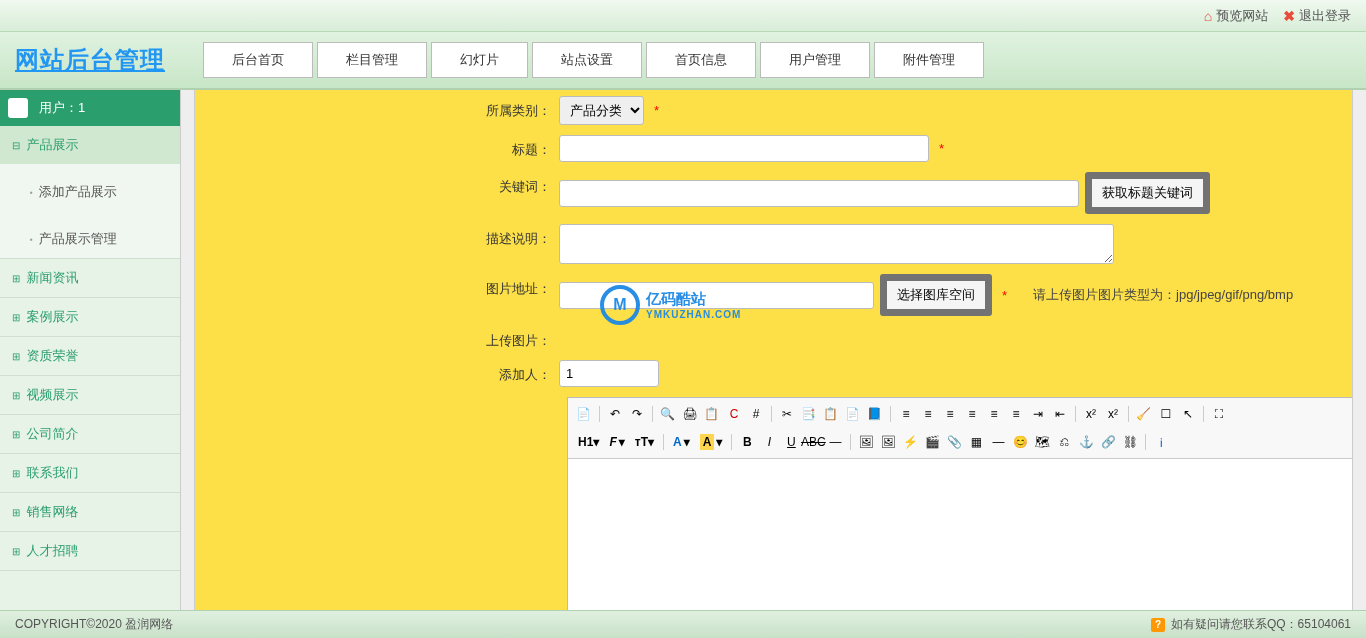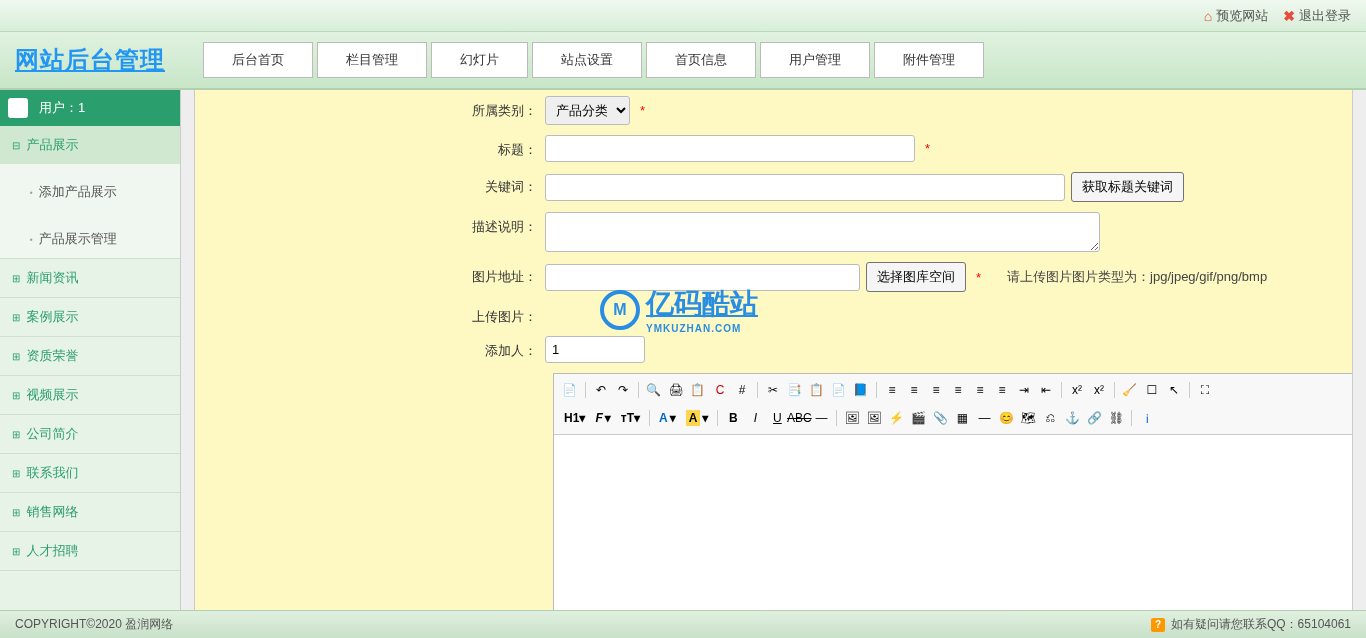--- a/index.html
+++ b/index.html
@@ -29,54 +29,54 @@
 .avatar { width: 20px; height: 20px; background: #fff; border-radius: 3px; display: inline-block; }
 .menu-group { border-bottom: 1px solid #d0e0d0; }
 .menu-title { padding: 10px 12px; color: #2b9e6d; cursor: pointer; display: flex; align-items: center; gap: 6px; }
 .menu-title .box-icon { font-size: 10px; color: #2b9e6d; }
 .menu-title.active { background: #d0e8d0; }
 .submenu { background: #f0f7f0; }
 .submenu-item { padding: 19px 12px 10px 30px; color: #555; cursor: pointer; display: flex; align-items: center; gap: 6px; }
 .submenu-item::before { content: "▪"; color: #999; font-size: 8px; }
 
 
-.content { flex: 1; background: #fef9c3; overflow: auto; padding: 0 10px; }
+.content { flex: 1; background: #fde047; overflow: auto; padding: 0 24px; }
 .scroll-right { width: 14px; background: #eee; border-left: 1px solid #ccc; }
 .form-row { display: flex; align-items: flex-start; margin-bottom: 10px; }
 .form-label { width: 340px; text-align: right; padding-right: 8px; color: #333; padding-top: 6px; }
 .form-field { flex: 1; display: flex; align-items: center; gap: 6px; }
 .form-field input[type=text], .form-field select, .form-field textarea { border: 1px solid #bbb; border-radius: 3px; padding: 5px 6px; font-size: 13px; }
 .sel { width: 85px; }
 .inp-md { width: 370px; }
 .inp-lg { width: 520px; }
 .inp-sm { width: 100px; }
 .ta { width: 555px; height: 40px; resize: both; }
 .req { color: red; margin-left: 4px; }
-.btn { border: 1px solid #737373; background: #f5f5f5; padding: 5px 10px; border-radius: 3px; cursor: pointer; font-size: 13px; }
+.btn { border: 7px solid #737373; background: #f5f5f5; padding: 5px 10px; border-radius: 3px; cursor: pointer; font-size: 13px; }
 .file-btn { background: #e8e8e8; border: 1px solid #999; padding: 4px 8px; }
 .file-box { border: 1px solid #bbb; border-radius: 3px; padding: 3px; display: inline-flex; align-items: center; width: 270px; }
 .file-text { margin-left: 6px; color: #444; }
 .extra-box { border: 1px solid #bbb; border-radius: 3px; width: 220px; height: 30px; margin-left: 6px; }
 .hint { color: #444; margin-left: 20px; }
 
 
 .editor-wrap { margin-left: 348px; border: 1px solid #bbb; width: 835px; }
 .editor-toolbar { background: #f8f8f8; border-bottom: 1px solid #ccc; padding: 4px 6px; display: flex; flex-wrap: wrap; gap: 4px; align-items: center; }
 .editor-toolbar .tb-row { display: flex; gap: 2px; align-items: center; width: 100%; padding: 2px 0; }
 .tb-btn { width: 20px; height: 20px; display: inline-flex; align-items: center; justify-content: center; cursor: pointer; font-size: 12px; border-radius: 2px; }
 .tb-sep { width: 1px; height: 16px; background: #ccc; margin: 0 3px; }
 .tb-label { font-size: 12px; font-weight: bold; padding: 0 4px; display: inline-flex; align-items: center; gap: 2px; }
 .tb-yellow { background: #ffd54f; padding: 1px 3px; }
 .editor-body { height: 200px; background: #fff; }
 
 
 .watermark { position: absolute; left: 600px; top: 285px; display: flex; align-items: center; gap: 6px; pointer-events: none; opacity: 0.95; }
 .wm-circle { width: 40px; height: 40px; border: 4px solid #1e88e5; border-radius: 50%; display: flex; align-items: center; justify-content: center; color: #1e88e5; font-weight: bold; font-size: 16px; }
 .wm-text { color: #1e88e5; font-weight: bold; }
-.wm-main { font-size: 28px; text-decoration: underline; }
+.wm-main { font-size: 15px; }
 .wm-sub { font-size: 10px; letter-spacing: 1px; }
 
 
 .footer { height: 28px; background: linear-gradient(#e0f0e0, #c8e0c8); border-top: 1px solid #b0d0b0; display: flex; align-items: center; justify-content: space-between; padding: 0 15px; color: #555; font-size: 12px; }
 .footer-right { display: flex; align-items: center; gap: 6px; }
 .q-icon { background: #ff9800; color: #fff; width: 14px; height: 14px; border-radius: 2px; display: inline-flex; align-items: center; justify-content: center; font-size: 10px; font-weight: bold; }
 </style>
 </head>
 <body>
 

